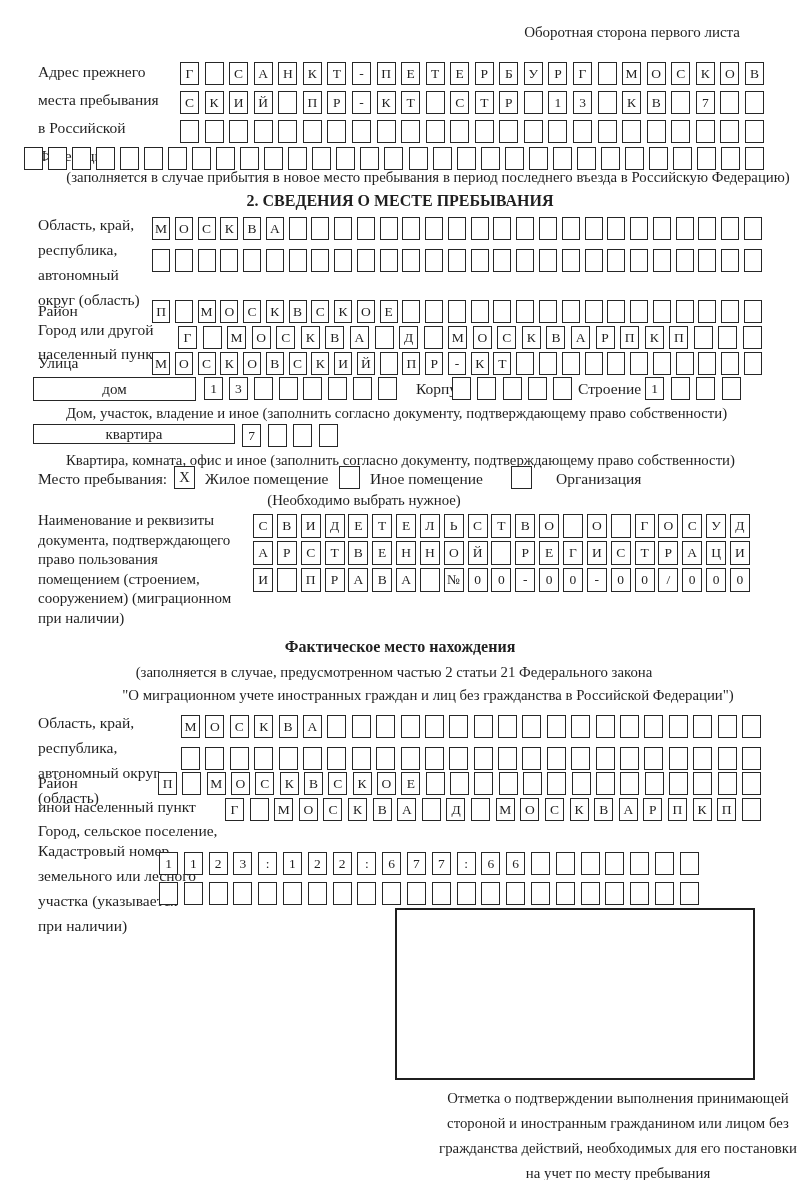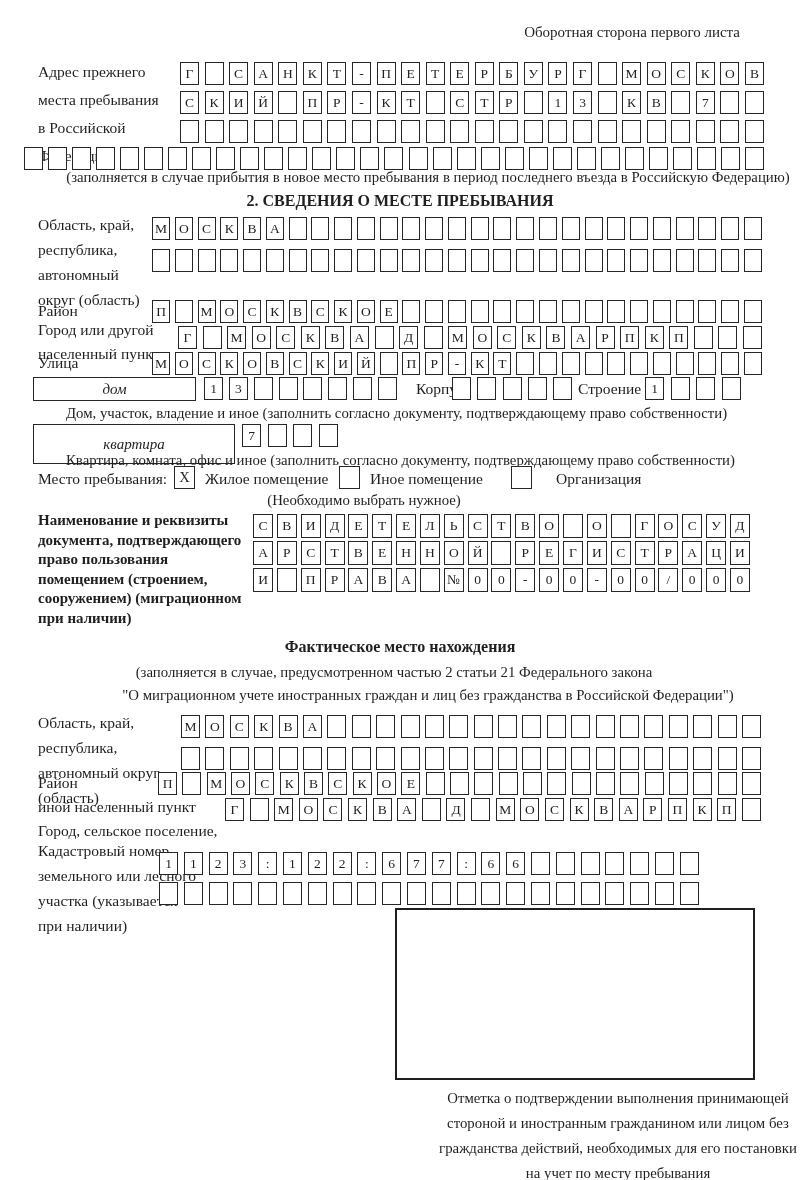--- a/index.html
+++ b/index.html
@@ -9,21 +9,21 @@
   .cellrow{position:absolute;display:flex;justify-content:space-between;}
   .cell{box-sizing:border-box;border:1.7px solid #262626;background:#fff;
         display:flex;align-items:center;justify-content:center;
         font-size:13.5px;line-height:1;flex:0 0 auto;color:#1f1f1f;}
   .cw18 .cell{width:18px;height:23px;}
   .cw19 .cell{width:19px;height:23px;}
   .cw20 .cell{width:20px;height:24px;}
   .lbl{font-size:15.5px;}
   .note{font-size:14.8px;padding-left:28px;}
   .wbox{position:absolute;box-sizing:border-box;border:1.8px solid #262626;
-        display:flex;align-items:center;justify-content:center;font-size:15px;font-style:italic;}
+        display:flex;align-items:center;justify-content:center;font-size:15px;}
   .chk{position:absolute;width:21px;height:23px;border:1.7px solid #262626;
        display:flex;align-items:center;justify-content:center;font-size:14.5px;
        box-sizing:border-box;background:#fff;}
   .bold{font-weight:bold;}
   .ctr{text-align:center;}
 
   .header-note{left:340px;top:24px;width:400px;text-align:right;font-size:15px;}
   .s1-label{left:38px;top:58px;line-height:28px;}
   .s1-r1{left:180px;top:62px;width:584px;}
   .s1-r2{left:180px;top:91px;width:584px;}
@@ -40,32 +40,32 @@
   .s2-city-r{left:178px;top:326px;width:584px;}
   .s2-street-label{left:38px;top:354px;}
   .s2-street-r{left:152px;top:352px;width:610px;}
   .house-box{left:33px;top:377px;width:163px;height:24px;}
   .house-cells{left:204px;top:377px;width:193px;}
   .korpus-label{left:400px;top:380px;margin-left:16px;}
   .korpus-cells{left:452px;top:377px;width:120px;}
   .stroenie-label{left:578px;top:380px;}
   .stroenie-cells{left:645px;top:377px;width:96px;}
   .house-note{left:38px;top:405px;width:760px;}
-  .apt-box{left:33px;top:424px;width:202px;height:40px;}
+  .apt-box{left:33px;top:424px;width:202px;height:20px;}
   .apt-cells{left:242px;top:424px;width:96px;}
   .apt-note{left:38px;top:452px;width:760px;}
   .stay-label{left:38px;top:470px;}
   .chk1{left:174px;top:466px;}
   .opt1{left:205px;top:470px;}
   .chk2{left:339px;top:466px;}
   .opt2{left:370px;top:470px;}
   .chk3{left:511px;top:466px;}
   .opt3{left:556px;top:470px;}
   .stay-note{left:136px;top:492px;width:400px;text-align:center;}
-  .doc-label{left:38px;top:511px;line-height:19.5px;font-size:15px;font-weight:bold;}
+  .doc-label{left:38px;top:511px;line-height:19.5px;font-size:15px;}
   .doc-r1{left:253px;top:514px;width:497px;}
   .doc-r2{left:253px;top:541px;width:497px;}
   .doc-r3{left:253px;top:568px;width:497px;}
   .s3-title{left:0;top:638px;width:800px;font-size:16px;}
   .s3-note1{left:0;top:664px;width:732px;}
   .s3-note2{left:0;top:687px;width:800px;}
   .s3-region-label{left:38px;top:710px;line-height:25px;}
   .s3-region-r1{left:181px;top:715px;width:580px;}
   .s3-region-r2{left:181px;top:747px;width:580px;}
   .s3-district-label{left:38px;top:774px;}

